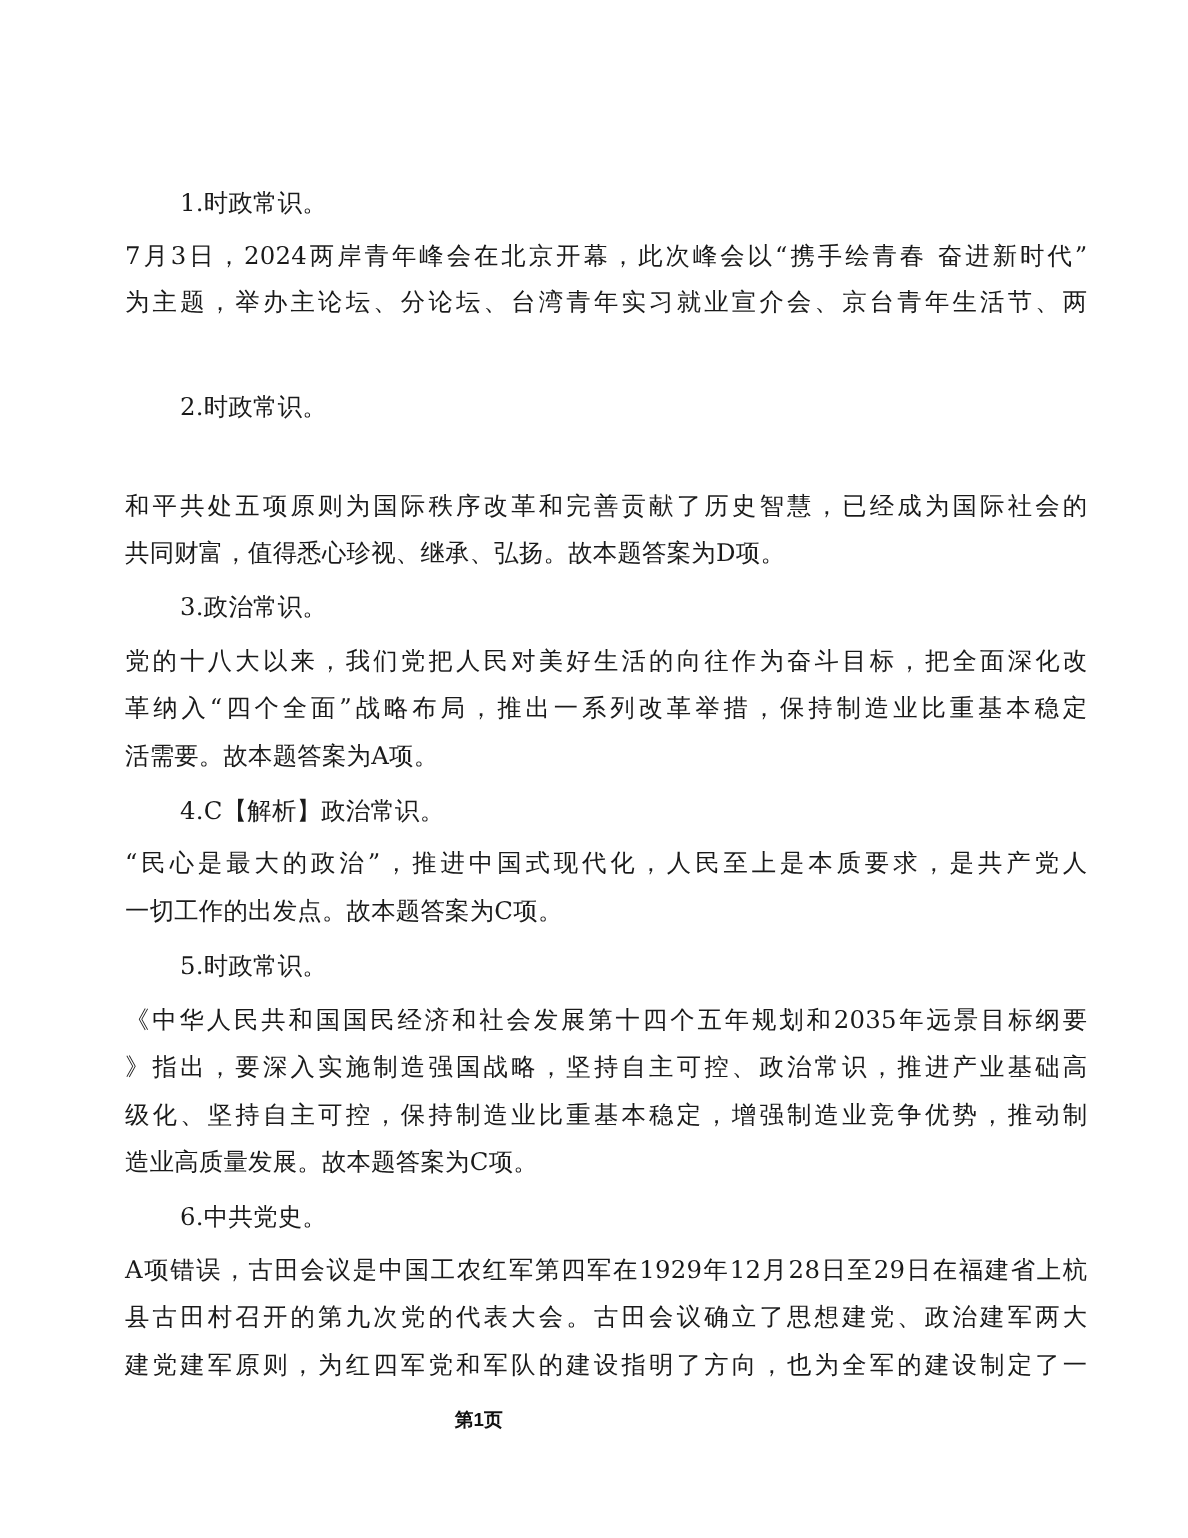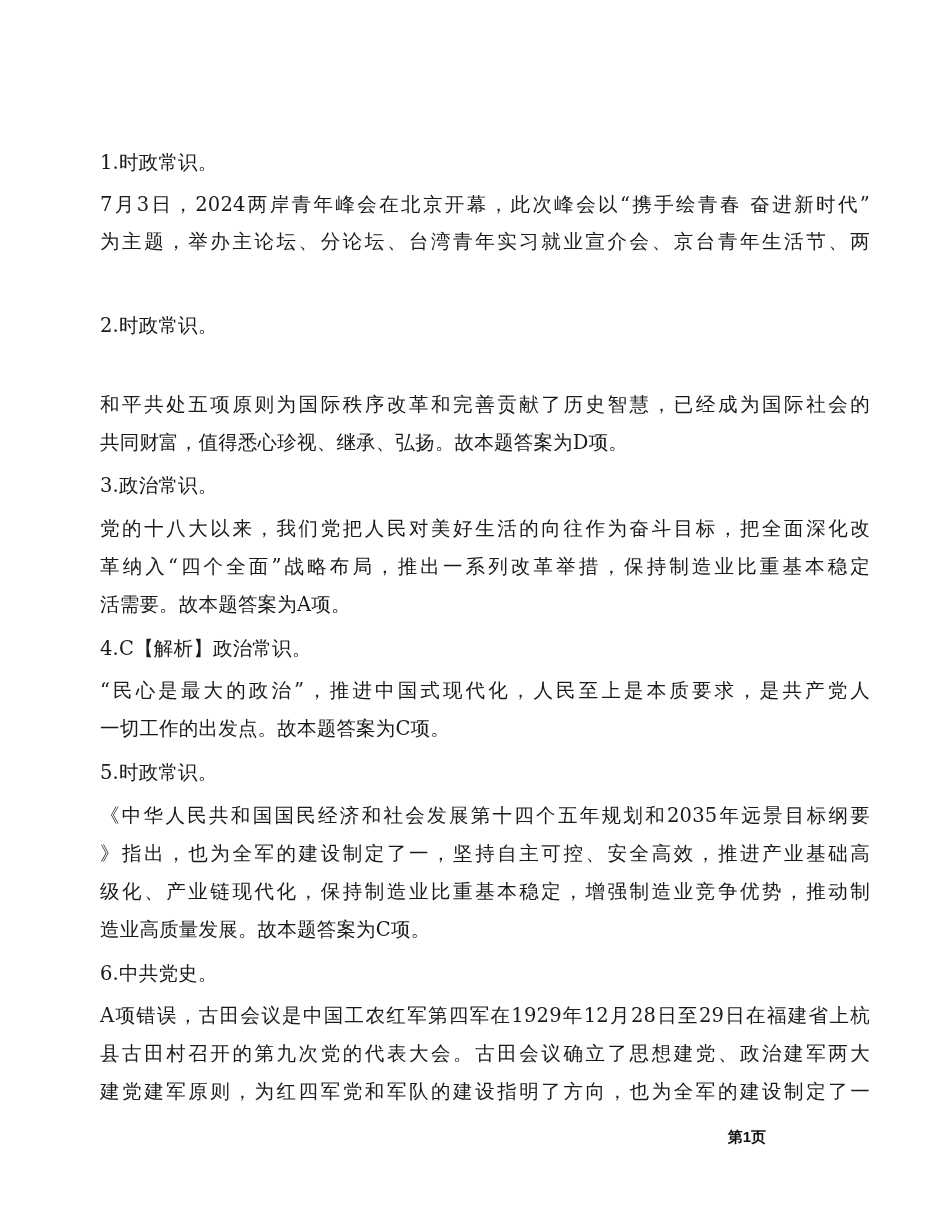--- a/index.html
+++ b/index.html
@@ -12,27 +12,27 @@
     font-family: "DejaVu Serif", "Liberation Serif", serif;
     font-size: 19.5px;
     line-height: 24px;
     color: #1a1a1a;
     white-space: nowrap;
     text-align: justify;
     text-align-last: justify;
     letter-spacing: 0.2px;
   }
   .line.last { text-align-last: left; }
-  .line.heading { text-align-last: left; }
+  .line.heading { text-align-last: left; margin-left: 44px; }
   .footer {
     position: absolute;
     left: 0;
     width: 766px;
     top: 1127px;
-    text-align: right;
+    text-align: center;
     font-family: "Liberation Sans", "DejaVu Sans", sans-serif;
     font-weight: bold;
     font-size: 15px;
     color: #111111;
     line-height: 20px;
   }
 </style>
 </head>
 <body>
 
@@ -50,22 +50,22 @@
   <div class="line" style="top:517px">党的十八大以来，我们党把人民对美好生活的向往作为奋斗目标，把全面深化改</div>
   <div class="line" style="top:555px">革纳入“四个全面”战略布局，推出一系列改革举措，保持制造业比重基本稳定</div>
   <div class="line last" style="top:593px">活需要。故本题答案为A项。</div>
 
   <div class="line heading" style="top:637px">4.C【解析】政治常识。</div>
   <div class="line" style="top:679px">“民心是最大的政治”，推进中国式现代化，人民至上是本质要求，是共产党人</div>
   <div class="line last" style="top:717px">一切工作的出发点。故本题答案为C项。</div>
 
   <div class="line heading" style="top:761px">5.时政常识。</div>
   <div class="line" style="top:804px">《中华人民共和国国民经济和社会发展第十四个五年规划和2035年远景目标纲要</div>
-  <div class="line" style="top:842px">》指出，也为全军的建设制定了一，坚持自主可控、安全高效，推进产业基础高</div>
-  <div class="line" style="top:880px">级化、产业链现代化，保持制造业比重基本稳定，增强制造业竞争优势，推动制</div>
+  <div class="line" style="top:842px">》指出，要深入实施制造强国战略，坚持自主可控、政治常识，推进产业基础高</div>
+  <div class="line" style="top:880px">级化、坚持自主可控，保持制造业比重基本稳定，增强制造业竞争优势，推动制</div>
   <div class="line last" style="top:918px">造业高质量发展。故本题答案为C项。</div>
 
   <div class="line heading" style="top:962px">6.中共党史。</div>
   <div class="line" style="top:1004px">A项错误，古田会议是中国工农红军第四军在1929年12月28日至29日在福建省上杭</div>
   <div class="line" style="top:1042px">县古田村召开的第九次党的代表大会。古田会议确立了思想建党、政治建军两大</div>
   <div class="line" style="top:1080px">建党建军原则，为红四军党和军队的建设指明了方向，也为全军的建设制定了一</div>
 
   <div class="footer">第1页</div>
 </div>
 

